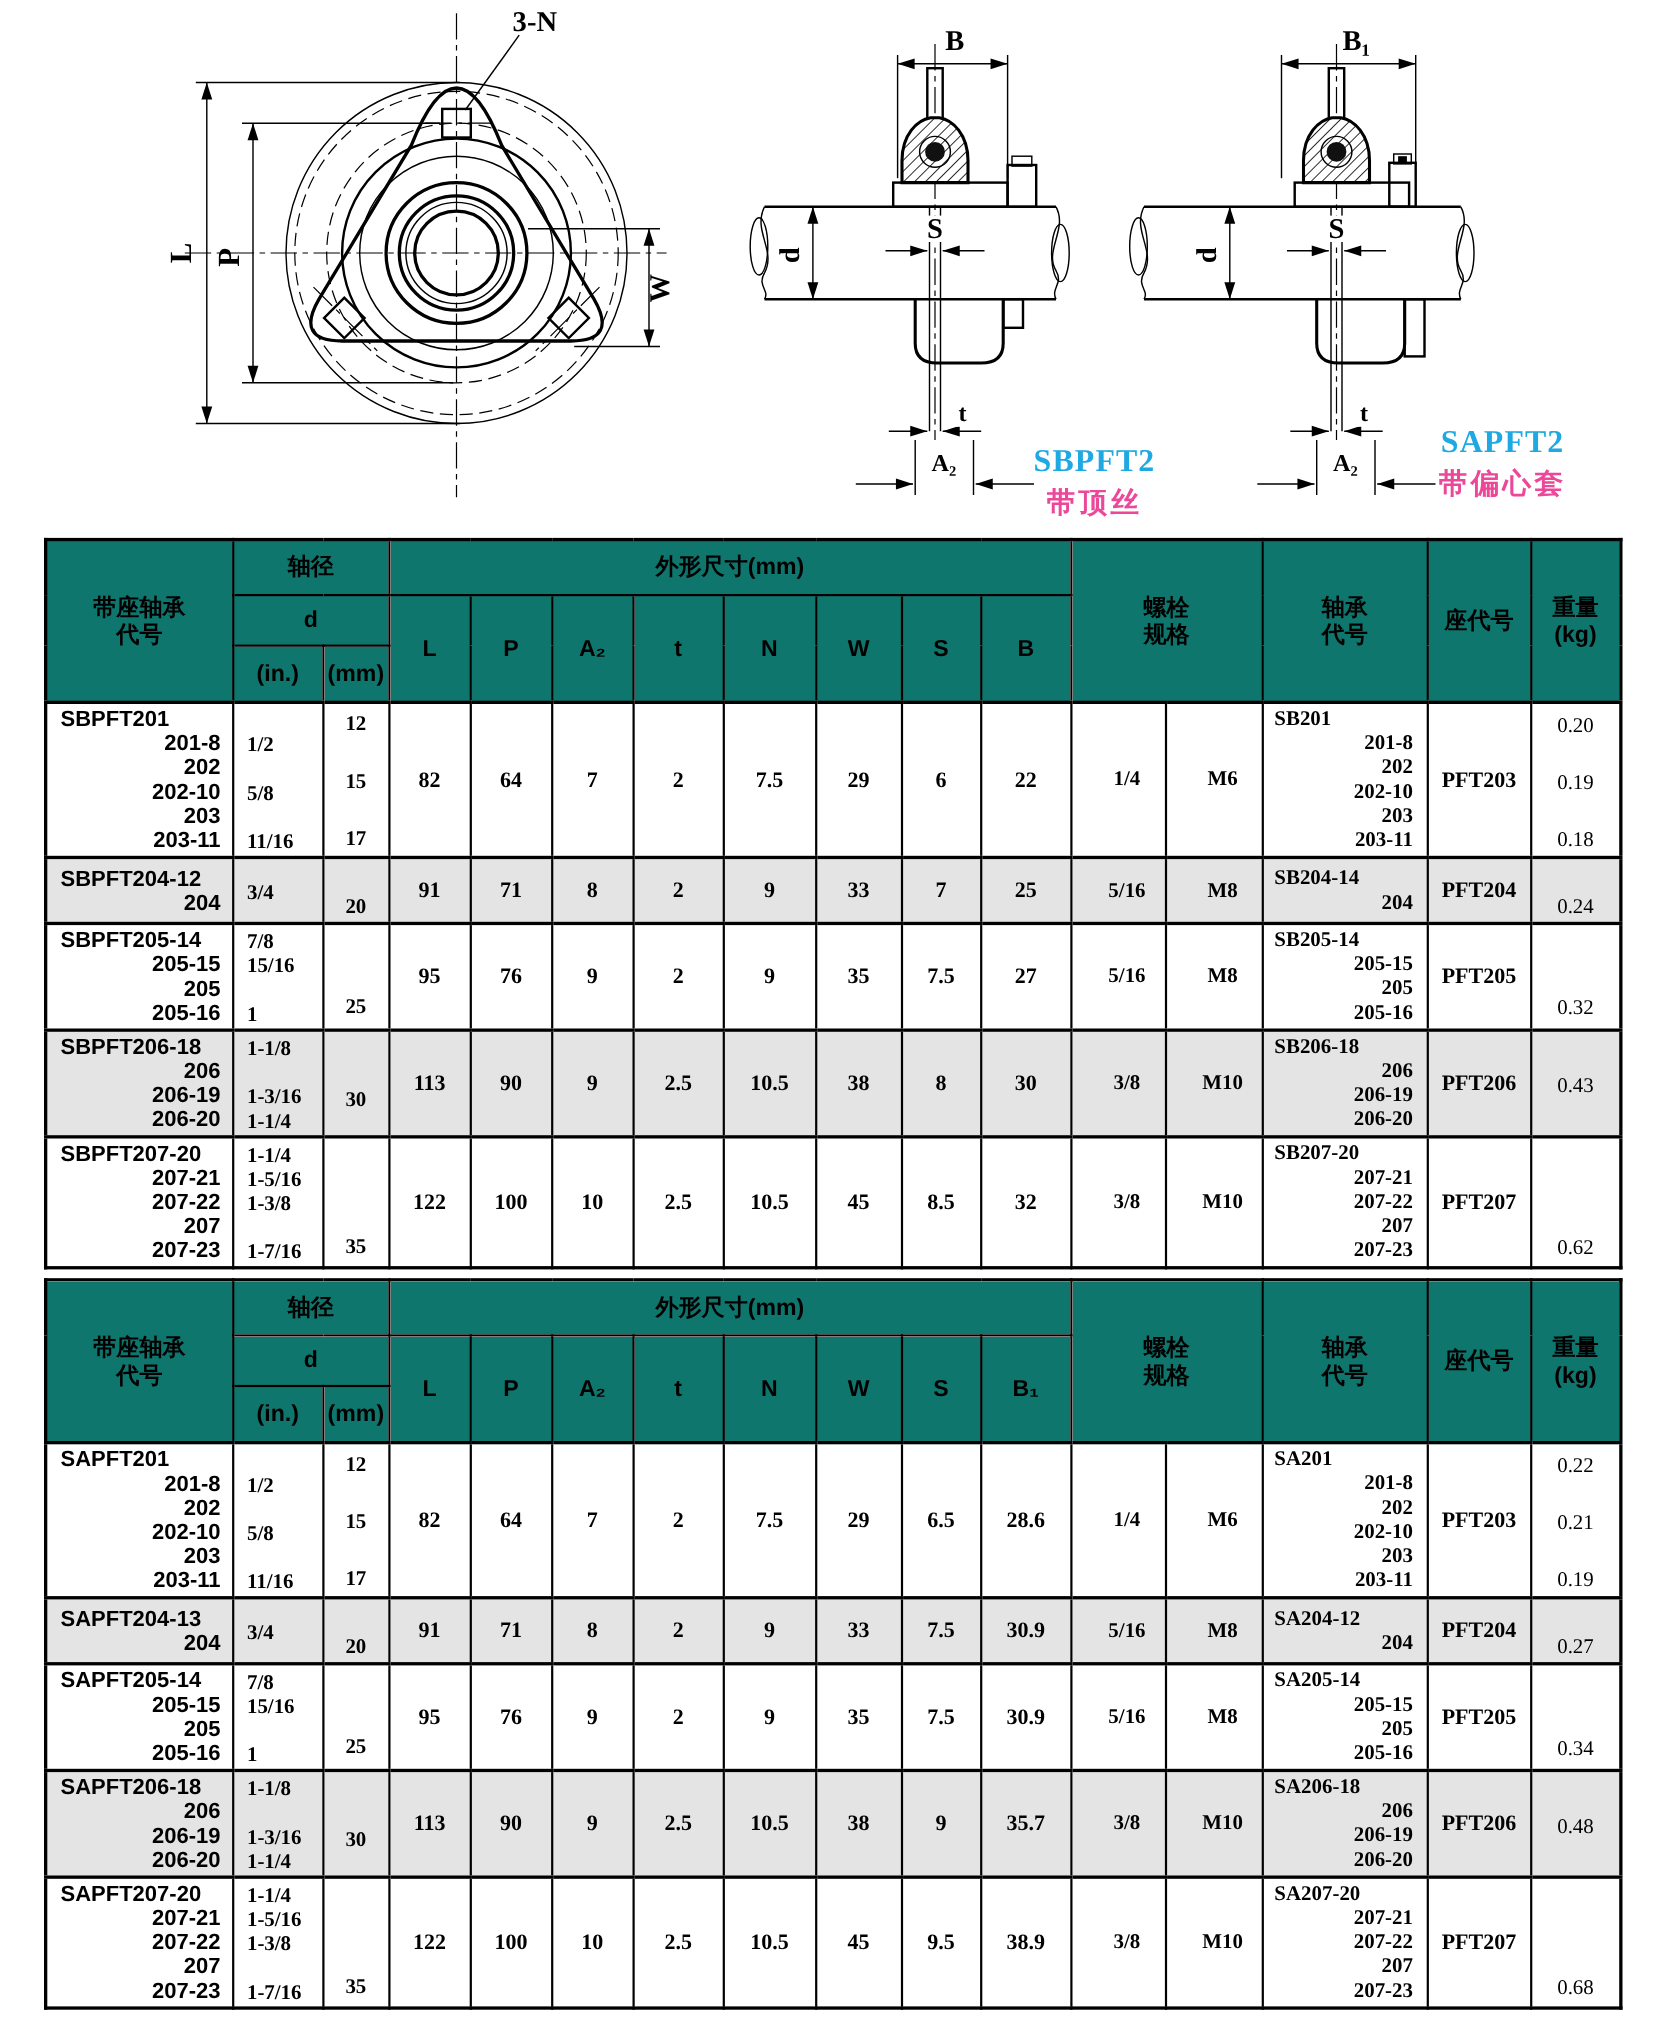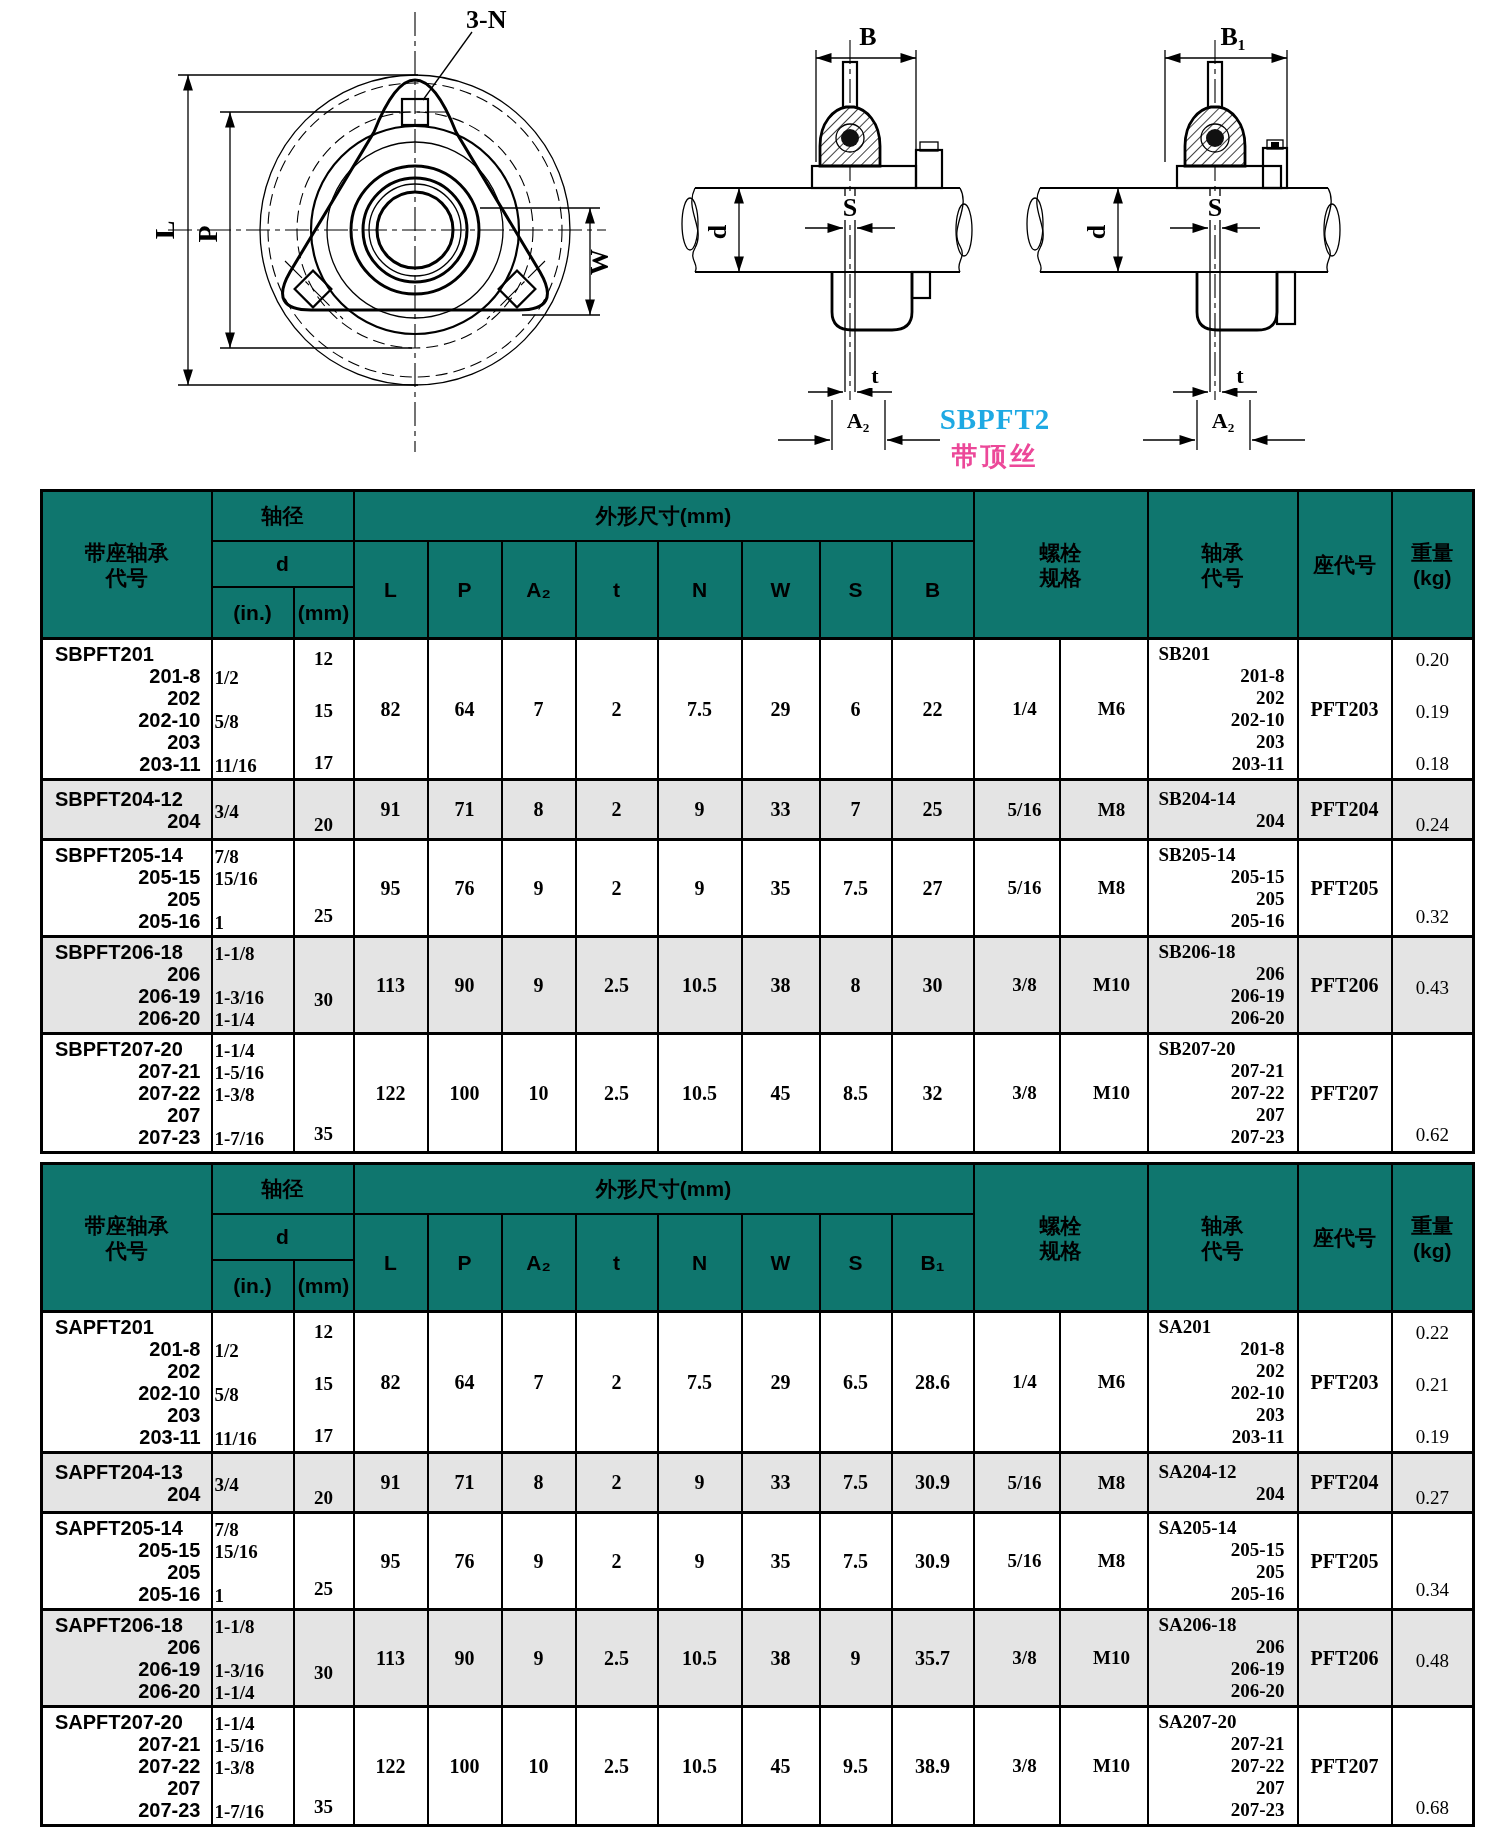--- a/index.html
+++ b/index.html
@@ -27,21 +27,21 @@
   .spec th,.spec td{border:2px solid #000;padding:0;overflow:hidden;}
   .spec thead th{background:#0f766e;font-weight:bold;font-size:21px;text-align:center;
         vertical-align:middle;line-height:25px;font-family:"Liberation Sans",sans-serif;}
   .spec tbody td{border-top-width:3px;vertical-align:middle;background:#fff;}
   .spec tbody tr.shade td{background:#e4e4e4;}
   .ml{white-space:pre-line;}
   td.code{vertical-align:top;font:bold 20px "Liberation Sans",sans-serif;padding:3px 10px 3px 12px;}
   .cf{text-align:left;line-height:22px;}
   .cr{text-align:right;line-height:22px;}
   td.din{vertical-align:top;text-align:left;font:bold 19px "Liberation Serif",serif;
-        line-height:22px;padding:4px 0 0 2px;}
+        line-height:22px;padding:4px 0 0 12px;}
   td.dmm{vertical-align:top;text-align:center;font:bold 19px "Liberation Serif",serif;
         line-height:26px;padding-top:4px;}
   td.num{text-align:center;font:bold 20px "Liberation Serif",serif;}
   td.bolt{text-align:center;font:bold 19px "Liberation Serif",serif;padding-left:16px;}
   td.brg{vertical-align:top;font:bold 19px "Liberation Serif",serif;padding:3px 12px 3px 10px;}
   .bf{text-align:left;line-height:22px;}
   .br{text-align:right;line-height:22px;}
   td.housing{text-align:center;font:bold 20px "Liberation Serif",serif;}
   td.wt{vertical-align:top;text-align:center;font:19px "Liberation Serif",serif;
         line-height:26px;padding-top:5px;}
@@ -256,20 +256,24 @@
         <line x1="153" y1="440" x2="205" y2="440" class="dim" marker-end="url(#ra)"></line>
         <line x1="315" y1="440" x2="262" y2="440" class="dim" marker-end="url(#ra)"></line>
         <text x="233" y="428" class="dlab2" text-anchor="middle">A₂</text>
       </g>
     </svg>
   </div>
 
   <div class="cyan-label" style="left:905px;top:386px;width:180px;margin-top:17px;">
     <div class="cl-title">SBPFT2</div>
     <div class="cl-sub">带顶丝</div>
+  </div>
+  <div class="cyan-label" style="left:1266px;top:386px;width:200px;">
+    <div class="cl-title">SAPFT2</div>
+    <div class="cl-sub">带偏心套</div>
   </div>
 
   <table class="spec" style="top:489px;">
     <colgroup>
       <col style="width:170px">
         <col style="width:82px">
         <col style="width:60px">
       <col style="width:74px">
         <col style="width:74px">
         <col style="width:74px">

